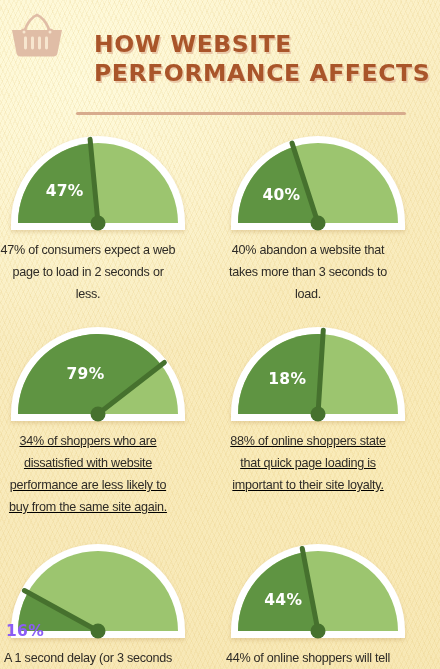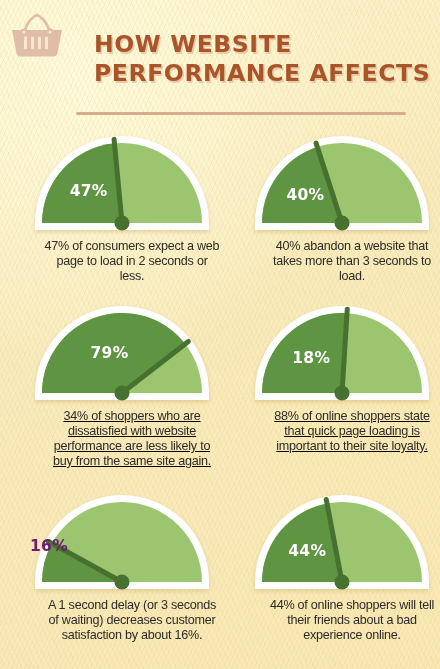--- a/index.html
+++ b/index.html
@@ -36,40 +36,40 @@
     text-transform:uppercase;
     text-shadow:1.5px 1.5px 0 #e9c9a8;
     margin-left:20px;
   }
   .title div{white-space:nowrap;}
   .divider{position:absolute;left:76px;top:112px;width:330px;height:3px;background:#d7ab8d;border-radius:2px;}
 
   
   .grid{position:absolute;left:0;top:128px;width:440px;}
   .row{display:flex;}
-  .cell{width:220px;box-sizing:border-box;display:flex;flex-direction:column;align-items:flex-end;}
+  .cell{width:220px;box-sizing:border-box;display:flex;flex-direction:column;align-items:flex-start;}
   .gauge-wrap{position:relative;width:196px;height:108px;}
   .gauge-wrap svg{display:block;width:196px;height:108px;overflow:visible;}
   .gauge-label{
     position:absolute;
     color:#ffffff;
     font-family:"DejaVu Sans", sans-serif;
     font-weight:bold;
     font-size:15.5px;
     letter-spacing:.3px;
     white-space:nowrap;
   }
-  .gauge-label.outside{color:#701a75;text-shadow:none;}
+  .gauge-label.outside{color:#8b5cf6;text-shadow:none;margin-top:36px;}
   .caption{
     width:176px;
     text-align:center;
     color:#2e2b26;
     font-family:"Liberation Sans", sans-serif;
     font-size:12.6px;
-    line-height:15px;
+    line-height:22px;
     margin-top:3px;
     letter-spacing:-.25px;
   }
   .r1{margin-top:0px;}
   .r2{margin-top:14px;text-decoration:underline;}
   .r3{margin-top:18px;}
 </style>
 </head>
 <body>
 

